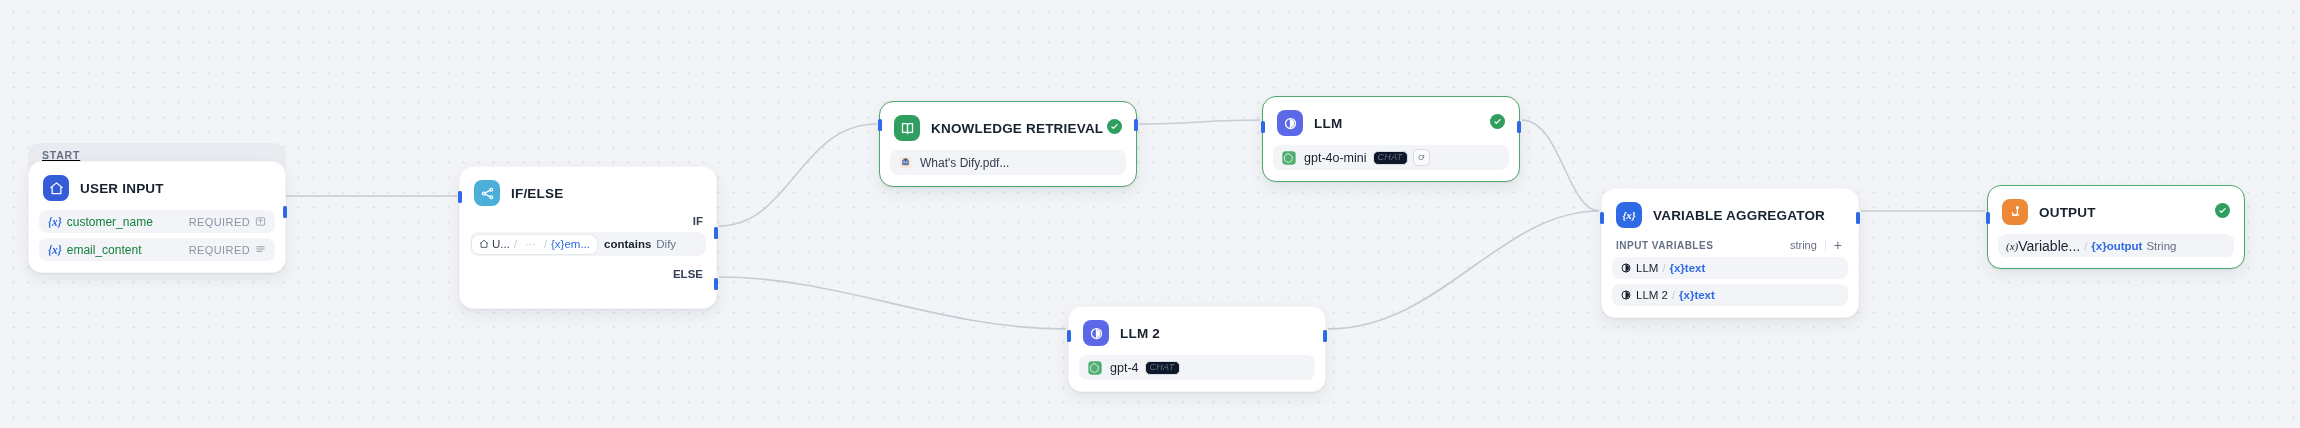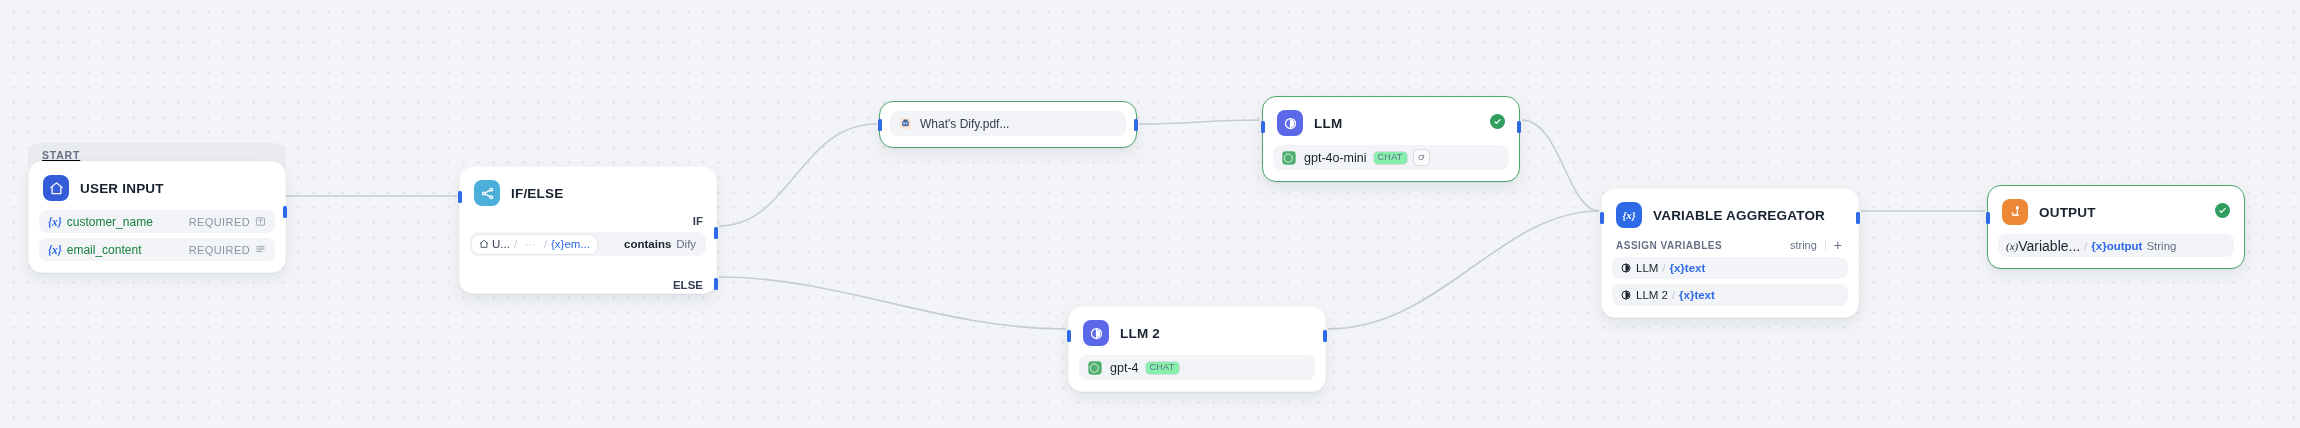--- a/index.html
+++ b/index.html
@@ -149,21 +149,21 @@
 
   
   .branch-label {
     font-size: 11.5px;
     font-weight: bold;
     color: #354052;
     text-align: right;
     padding-right: 13px;
   }
   #ifelse-if { margin-top: 9px; }
-  #ifelse-else { margin-top: 23px; padding-bottom: 2px; }
+  #ifelse-else { margin-top: 12px; padding-bottom: 28px; }
   .cond-row {
     display: flex;
     align-items: center;
     background: #f3f4f7;
     border-radius: 8px;
     margin: 5px 10px 0 10px;
     height: 24px;
     padding: 0 8px 0 0;
     box-sizing: border-box;
   }
@@ -173,21 +173,21 @@
     background: #ffffff;
     border-radius: 7px;
     height: 19px;
     padding: 0 7px;
     margin: 0 7px 0 2px;
     box-shadow: 0 0 0 1px rgba(16,24,40,0.05);
   }
   .cond-var .seg { font-size: 11.5px; color: #354052; white-space: nowrap; }
   .cond-var .sep { color: #c4cad5; font-size: 11px; margin: 0 4px; }
   .cond-var .blue { color: #2e6ae6; font-size: 11.5px; white-space: nowrap; }
-  .cond-op { font-size: 11.5px; font-weight: bold; color: #18222f; white-space: nowrap; margin-left: 20px; }
+  .cond-op { font-size: 11.5px; font-weight: bold; color: #18222f; white-space: nowrap; }
   .cond-val { font-size: 11.5px; color: #667085; margin-left: 5px; white-space: nowrap; }
 
   
   .model-chip {
     background: #f3f4f7;
     border-radius: 8px;
     height: 25px;
     display: flex;
     align-items: center;
     padding: 0 8px;
@@ -200,22 +200,23 @@
     white-space: nowrap;
   }
   .tag-chat {
     margin-left: 6px;
     font-size: 9px;
     color: #667085;
     border: 1px solid #d8dce5;
     border-radius: 5px;
     padding: 1.5px 4px;
     letter-spacing: 0.3px;
-    background: #86efac;
+    background: #0f172a;
     line-height: 1;
+    font-style: italic;
   }
   .tag-btn {
     margin-left: 5px;
     width: 15px; height: 15px;
     border: 1px solid #d8dce5;
     border-radius: 5px;
     background: #fbfbfc;
     display: flex; align-items: center; justify-content: center;
     color: #667085;
   }
@@ -387,20 +388,34 @@
       </div>
       <span class="cond-op">contains</span>
       <span class="cond-val">Dify</span>
     </div>
     <div class="branch-label" id="ifelse-else">ELSE</div>
   </div>
 
   <div class="node green" id="node-knowledge">
     <div class="handle l" style="top:17px"></div>
     <div class="handle r" style="top:17px"></div>
+    <div class="node-head">
+      <div class="node-icon" style="background:#2f9e5e">
+        <svg width="15" height="15" viewBox="0 0 24 24" fill="none" stroke="#fff" stroke-width="2" stroke-linecap="round" stroke-linejoin="round">
+          <path d="M4 4h6a2 2 0 0 1 2 2v14a2 2 0 0 0-2-2H4z"></path>
+            <path d="M20 4h-6a2 2 0 0 0-2 2v14a2 2 0 0 1 2-2h6z"></path>
+        </svg>
+      </div>
+      <div class="node-title">KNOWLEDGE RETRIEVAL</div>
+      <div class="check-badge">
+        <svg width="9" height="9" viewBox="0 0 24 24" fill="none" stroke="#fff" stroke-width="3.4" stroke-linecap="round" stroke-linejoin="round">
+            <path d="M5 13l4 4L19 7"></path>
+          </svg>
+      </div>
+    </div>
     <div class="node-body">
       <div class="file-chip">
         <span style="display:flex">
           <svg width="15" height="15" viewBox="0 0 24 24" fill="none">
             <rect x="3" y="3" width="18" height="18" rx="4" fill="#fde8d7"></rect>
             <rect x="6.5" y="8" width="11" height="8.5" rx="1.6" fill="#5b7fb0"></rect>
             <rect x="8.5" y="5.5" width="7" height="3" rx="1.2" fill="#3d5c86"></rect>
             <circle cx="9.8" cy="11.6" r="1.1" fill="#fff"></circle>
               <circle cx="14.2" cy="11.6" r="1.1" fill="#fff"></circle>
           </svg>
@@ -479,21 +494,21 @@
     <div class="handle l" style="top:23px"></div>
     <div class="handle r" style="top:23px"></div>
     <div class="node-head">
       <div class="node-icon" style="background:#2e6ae6">
         <span style="color:#fff;font-size:11px;font-weight:bold;font-style:italic;font-family:'Liberation Serif',serif;">{x}</span>
       </div>
       <div class="node-title">VARIABLE AGGREGATOR</div>
     </div>
     <div class="node-body">
       <div class="assign-head">
-        <span class="assign-title">ASSIGN VARIABLES</span>
+        <span class="assign-title">INPUT VARIABLES</span>
         <span class="assign-type">string</span>
         <span class="assign-div"></span>
         <span class="assign-plus">+</span>
       </div>
       <div class="agg-row">
         <span style="display:flex">
           <svg width="12" height="12" viewBox="0 0 24 24" fill="none" stroke="#18222f" stroke-width="2">
             <circle cx="12" cy="12" r="8"></circle>
               <path d="M12 4v16" stroke-linecap="round"></path>
               <path d="M12 6a6 6 0 0 1 0 12z" fill="#18222f" stroke="none"></path>

